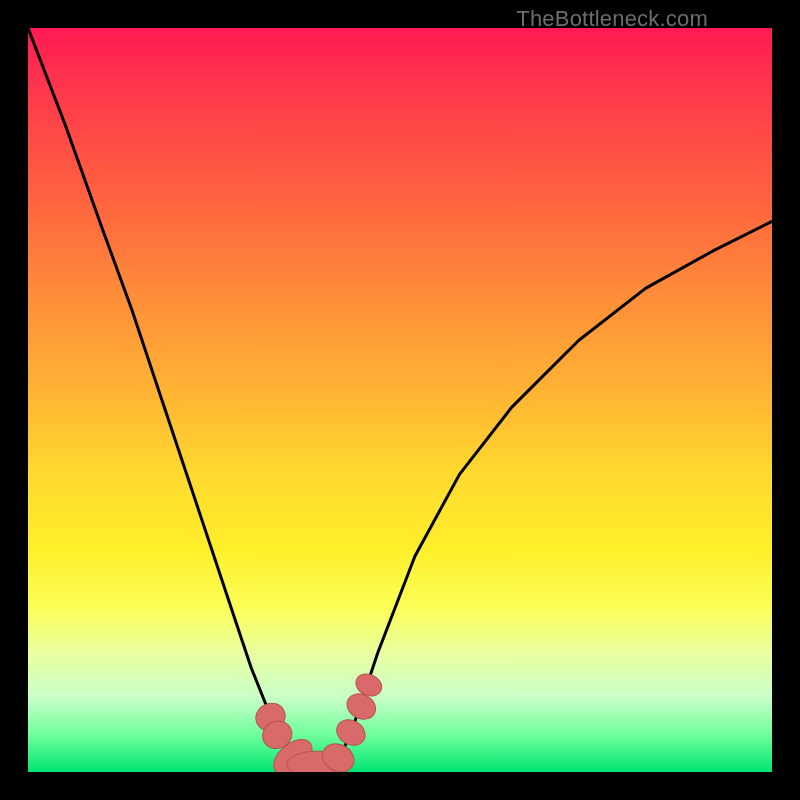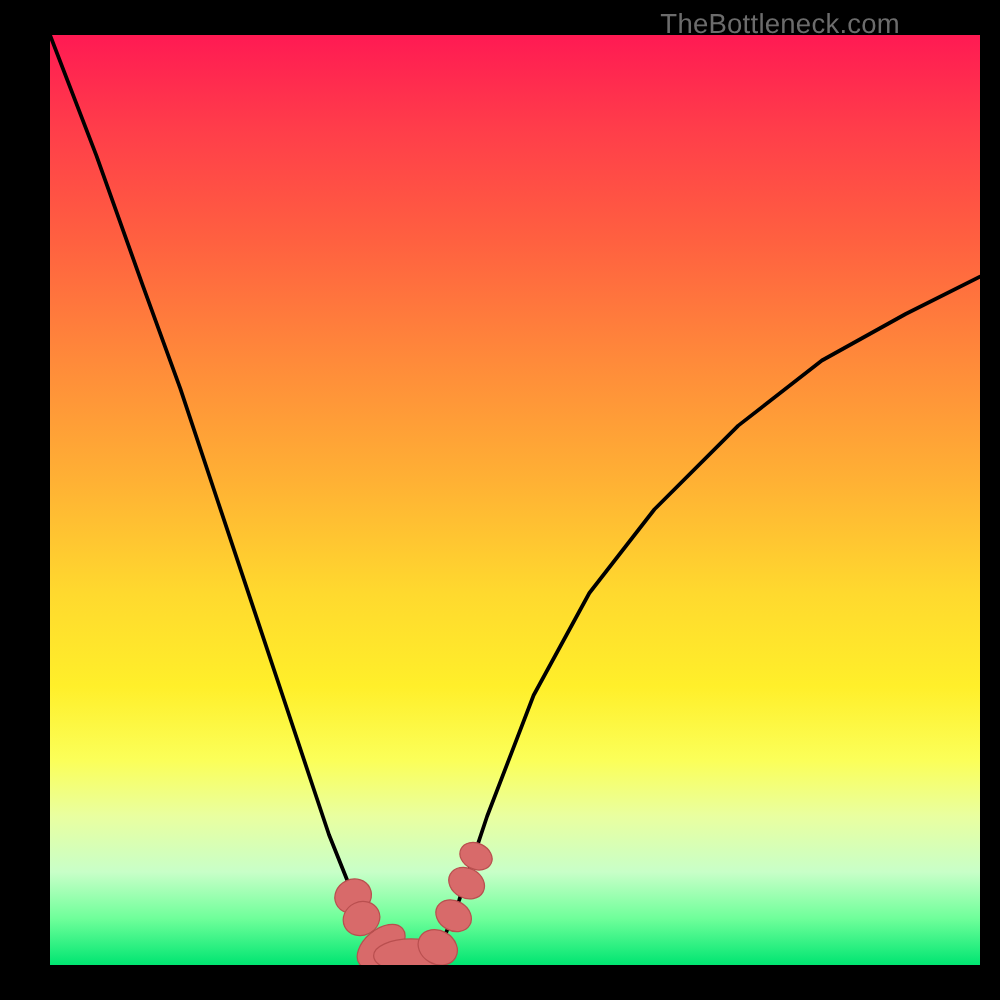--- a/index.html
+++ b/index.html
@@ -6,21 +6,21 @@
     margin: 0;
     padding: 0;
     width: 800px;
     height: 800px;
     overflow: hidden;
     background: #000;
     font-family: Arial, Helvetica, sans-serif;
   }
   .frame {
     position: absolute;
-    left: 12px;
+    left: 0;
     top: 0;
     width: 720px;
     height: 800px;
     background: #000;
   }
   .plot {
     position: absolute;
     left: 28px;
     top: 28px;
     width: 744px;

